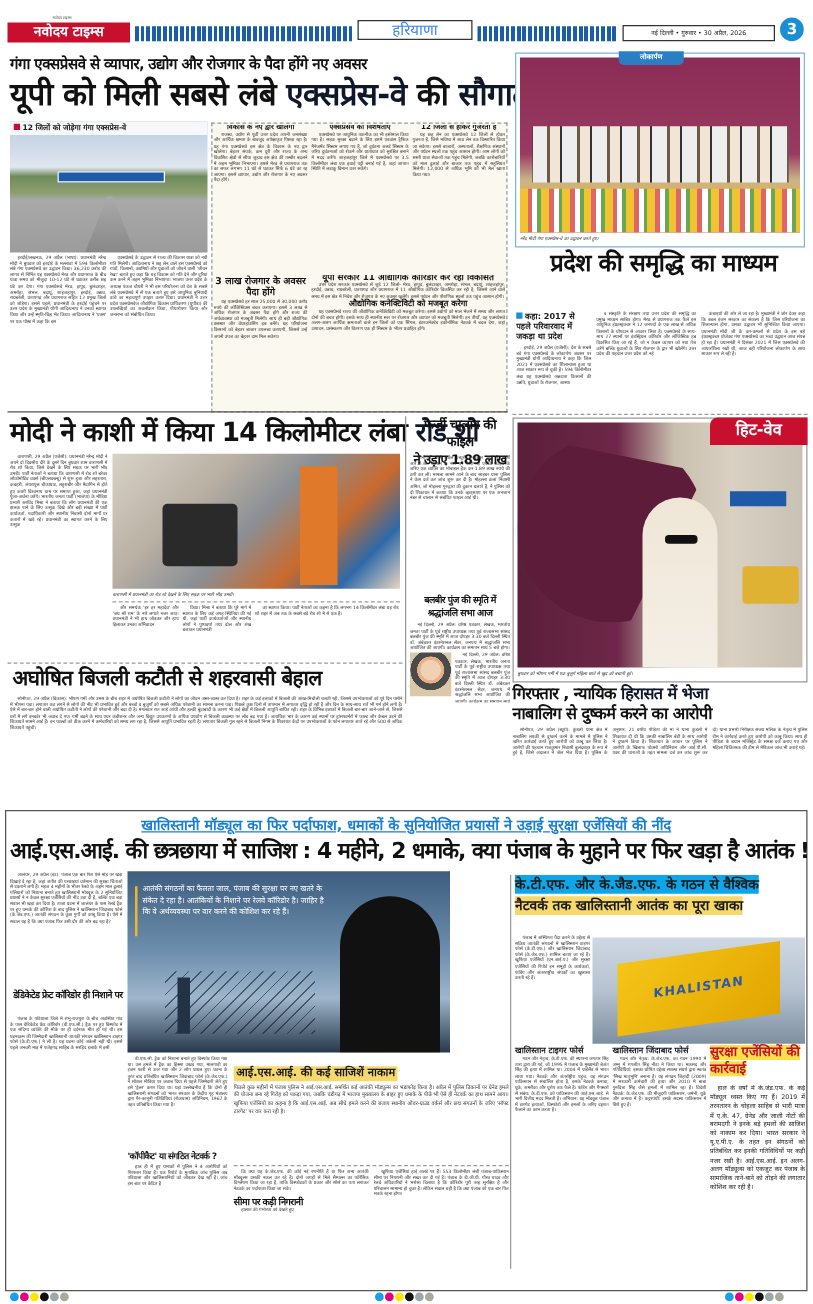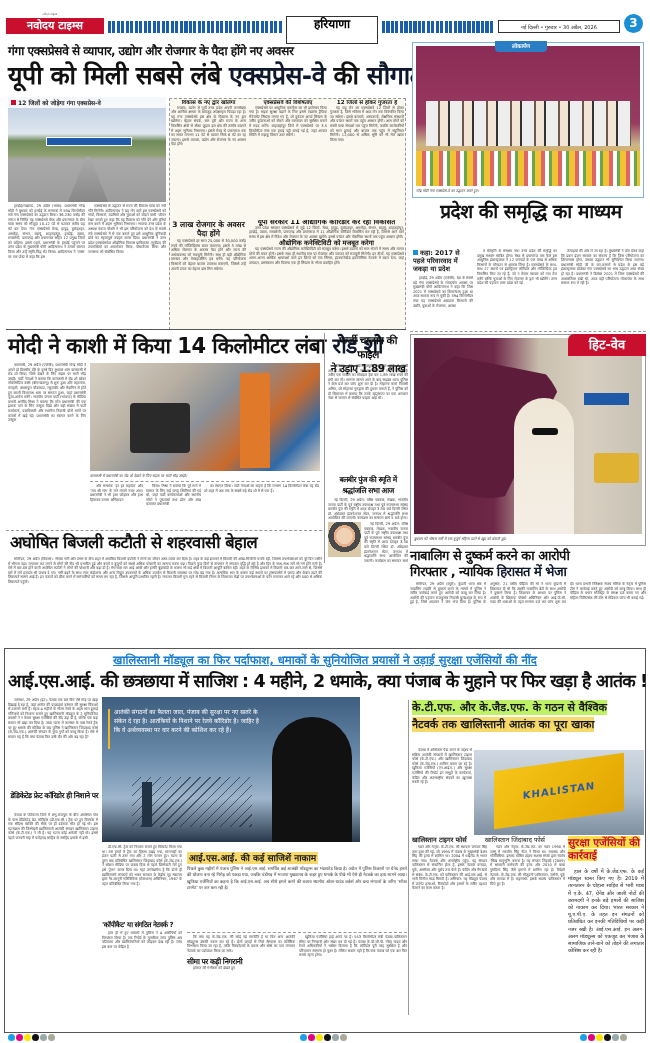--- a/index.html
+++ b/index.html
@@ -4,21 +4,21 @@
 <style>
 *{box-sizing:border-box;margin:0;padding:0}
 body{width:650px;height:1043px;background:#fff;font-family:"DejaVu Sans",sans-serif;color:#1a1a1a;overflow:hidden;position:relative}
 .abs{position:absolute}
 .small{font-size:3.6px;line-height:4.6px;color:#333;text-align:justify;overflow:hidden}
 .small p{text-indent:6px}
 .hdr{top:12px;left:6px;width:640px;height:22px}
 .masthead{position:absolute;left:0;top:6px;width:98px;height:16px;background:#c8102e;color:#fff;font-weight:bold;font-size:11px;line-height:16px;text-align:center;font-family:"DejaVu Sans",sans-serif}
 .masthead-small{position:absolute;left:36px;top:0;font-size:3px;color:#444}
 .stripe{position:absolute;top:9px;height:12px;background:repeating-linear-gradient(90deg,#1a5da8 0 3px,#fff 3px 4.5px)}
-.section{position:absolute;left:280px;top:4px;width:92px;height:28px;border:1px solid #333;background:#fff;color:#000000;font-weight:bold;font-size:12px;line-height:14px;text-align:center}
+.section{position:absolute;left:280px;top:4px;width:92px;height:16px;border:1px solid #333;background:#fff;color:#3b82f6;font-weight:normal;font-size:12px;line-height:14px;text-align:center}
 .dateline{position:absolute;left:492px;top:8px;width:122px;height:13px;border:1px solid #333;font-size:5px;line-height:12px;text-align:center;color:#222}
 .pagenum{position:absolute;left:618px;top:2px;width:19px;height:19px;border-radius:50%;background:#1a8fd6;color:#fff;font-size:12px;line-height:19px;text-align:center;font-weight:bold}
 .h-kicker{font-weight:bold;font-size:12.5px;color:#111;font-family:"DejaVu Sans Condensed","DejaVu Sans",sans-serif;letter-spacing:-0.3px}
 .h-main{font-weight:bold;color:#111;letter-spacing:-0.5px}
 .blue{color:#0f172a}
 .boxed{border:1px dashed #999;background:#fbf8ef}
 .box-title{font-weight:bold;font-size:5.6px;color:#111;text-align:center;margin-bottom:1px}
 .photo{overflow:hidden}
 .caption{font-size:3.6px;color:#333;font-style:italic}
 .tag{background:#c8102e;color:#fff;font-weight:bold;text-align:center;border-radius:6px 0 0 0}
@@ -164,22 +164,22 @@
 <div class="abs tag" style="left:568px;top:334px;width:78px;height:22px;font-size:13px;line-height:22px">हिट-वेव</div>
 <div class="abs caption" style="left:414px;top:536px;width:228px">बुधवार को भीषण गर्मी में एक बुजुर्ग महिला छाते से खुद को बचाती हुई।</div>
 
 <div class="abs" style="left:6px;top:530px;width:316px;height:1px;border-top:1px dashed #999"></div>
 <div class="abs h-main" style="left:10px;top:532px;width:312px;font-size:16.5px;line-height:22px;white-space:nowrap">अघोषित बिजली कटौती से शहरवासी बेहाल</div>
 <div class="abs small" style="left:8px;top:557px;width:314px;height:68px">
     <p>सोनीपत, 29 अप्रैल (विकास): भीषण गर्मी और उमस के बीच शहर में अघोषित बिजली कटौती ने लोगों का जीवन अस्त-व्यस्त कर दिया है। शहर के कई इलाकों में बिजली की आंख-मिचौली चलती रही, जिससे उपभोक्ताओं को पूरे दिन पसीने में भीगना पड़ा। लगातार कट लगने से लोगों की नींद भी प्रभावित हुई और बच्चों व बुजुर्गों को सबसे अधिक परेशानी का सामना करना पड़ा। पिछले कुछ दिनों से तापमान में लगातार वृद्धि हो रही है और दिन के साथ-साथ रातें भी गर्म होने लगी हैं। ऐसे में बार-बार होने वाली अघोषित कटौती ने लोगों की परेशानी और बढ़ा दी है। मंगलवार रात आई आंधी और हल्की बूंदाबांदी के कारण भी कई क्षेत्रों में बिजली आपूर्ति बाधित रही। शहर के विभिन्न इलाकों में बिजली बार-बार आने-जाने से, जिससे घरों में लगे इनवर्टर भी जवाब दे गए। गर्मी बढ़ने के साथ एयर कंडीशनर और अन्य विद्युत उपकरणों के अधिक उपयोग से बिजली व्यवस्था पर लोड बढ़ गया है। अत्यधिक भार के कारण कई स्थानों पर ट्रांसफार्मरों में फाल्ट और केबल उड़ने की शिकायतें सामने आई हैं। इन फाल्टों को ठीक करने में कर्मचारियों को समय लग रहा है, जिससे आपूर्ति प्रभावित रहती है। लगातार बिजली गुल रहने से बिजली निगम के शिकायत केंद्रों पर उपभोक्ताओं के फोन लगातार आते रहे और 500 से अधिक शिकायतें पहुंचीं।</p>
   </div>
 
 <div class="abs h-main" style="left:410px;top:548px;width:236px;font-size:13px;line-height:16px;white-space:nowrap">
+  <div><span>गिरफ्तार , न्यायिक</span> <span class="blue">हिरासत में भेजा</span></div>
   <div>नाबालिग से दुष्कर्म करने का आरोपी</div>
-  <div><span>गिरफ्तार , न्यायिक</span> <span class="blue">हिरासत में भेजा</span></div>
 </div>
 <div class="abs small" style="left:410px;top:582px;width:236px;height:60px;column-count:3;column-gap:4px">
     <p>सोनीपत, 29 अप्रैल (ब्यूरो): कुंडली थाना क्षेत्र में नाबालिग लड़की से दुष्कर्म करने के मामले में पुलिस ने त्वरित कार्रवाई करते हुए आरोपी को काबू कर लिया है। आरोपी की पहचान राजकुमार निवासी बुलंदशहर के रूप में हुई है, जिसे अदालत ने जेल भेज दिया है। पुलिस के अनुसार, 21 वर्षीय पीड़िता की मां ने थाना कुंडली में शिकायत दी थी कि उसकी नाबालिग बेटी के साथ आरोपी ने दुष्कर्म किया है। शिकायत के आधार पर पुलिस ने आरोपी के खिलाफ पोक्सो अधिनियम और आई.पी.सी. एक्ट की धाराओं के तहत मामला दर्ज कर जांच शुरू कर दी। थाना प्रभारी निरीक्षक संजय मलिक के नेतृत्व में पुलिस टीम ने कार्रवाई करते हुए आरोपी को काबू किया। साथ ही पीड़िता के बयान मजिस्ट्रेट के समक्ष दर्ज कराए गए और महिला चिकित्सक की टीम से मेडिकल जांच भी कराई गई।</p>
   </div>
 
 <div class="abs" style="left:4px;top:648px;width:642px;height:385px;border:1px solid #555"></div>
 <div class="abs" style="left:10px;top:652px;width:630px;font-weight:bold;font-size:11.5px;color:#1a7fd0;text-align:center;white-space:nowrap;text-decoration:underline;text-decoration-color:#1a7fd0">खालिस्तानी मॉड्यूल का फिर पर्दाफाश, धमाकों के सुनियोजित प्रयासों ने उड़ाई सुरक्षा एजेंसियों की नींद</div>
 <div class="abs h-main" style="left:8px;top:668px;width:640px;font-size:17.5px;line-height:26px;white-space:nowrap;letter-spacing:-0.8px">आई.एस.आई. की छत्रछाया में साजिश : 4 महीने, 2 धमाके, क्या पंजाब के मुहाने पर फिर खड़ा है आतंक !</div>
 
 <div class="abs small" style="left:8px;top:698px;width:90px;height:90px">
@@ -219,35 +219,35 @@
 <div class="abs h-main" style="left:187px;top:957px;width:108px;font-size:7.5px;line-height:9px">सीमा पर कड़ी निगरानी</div>
 <div class="abs small" style="left:187px;top:966px;width:108px;height:8px">
     <p>हालात की गंभीरता को देखते हुए</p>
   </div>
 <div class="abs small" style="left:299px;top:935px;width:108px;height:40px">
     <p>खुफिया एजेंसियां हाई अलर्ट पर हैं। 553 किलोमीटर लंबी पंजाब-पाकिस्तान सीमा पर निगरानी और सख्त कर दी गई है। पंजाब के डी.जी.पी. गौरव यादव और रेलवे अधिकारियों ने भरोसा दिलाया है कि कॉरिडोर पूरी तरह सुरक्षित है और परिचालन सामान्य हो चुका है। लेकिन सवाल यही है कि क्या पंजाब को एक बार फिर सतर्क रहना होगा।</p>
   </div>
 
 <div class="abs" style="left:408px;top:700px;width:1px;height:315px;background:#999"></div>
 <div class="abs" style="left:412px;top:700px;width:232px;font-weight:bold;font-size:11px;line-height:15px">
-  <div style="background:#bef264;display:inline-block;white-space:nowrap">के.टी.एफ. और के.जैड.एफ. के गठन से वैश्विक</div>
+  <div style="background:#0ea5e9;display:inline-block;white-space:nowrap">के.टी.एफ. और के.जैड.एफ. के गठन से वैश्विक</div>
   <div style="background:#f7d96b;display:inline-block;white-space:nowrap;margin-top:2px">नैटवर्क तक खालिस्तानी आतंक का पूरा खाका</div>
 </div>
 <div class="abs small" style="left:412px;top:748px;width:60px;height:82px">
     <p>पंजाब में अस्थिरता पैदा करने के उद्देश्य से सक्रिय आतंकी संगठनों में खालिस्तान टाइगर फोर्स (के.टी.एफ.) और खालिस्तान जिंदाबाद फोर्स (के.जेड.एफ.) शामिल बताए जा रहे हैं। खुफिया एजेंसियों (एन.आई.ए.) और सुरक्षा एजेंसियों की रिपोर्ट इन समूहों के कार्यकर्ता, फंडिंग और अंतरराष्ट्रीय संपर्कों का खुलासा करती रहे हैं।</p>
   </div>
 <div class="abs photo" style="left:474px;top:750px;width:170px;height:85px;background:linear-gradient(180deg,#cfd8e2 0%,#b5c2d0 50%,#7e8fa0 100%)">
   <div style="position:absolute;left:20px;top:12px;width:130px;height:58px;background:linear-gradient(135deg,#f5c518,#e2a500);transform:skewY(-8deg);color:#2a5aa8;font-weight:bold;font-size:10px;line-height:58px;text-align:center;letter-spacing:1px">KHALISTAN</div>
 </div>
 
 <div class="abs" style="left:412px;top:836px;width:75px;font-weight:bold;font-size:6.5px;line-height:8px">खालिस्तान टाइगर फोर्स</div>
 <div class="abs small" style="left:412px;top:845px;width:75px;height:165px">
     <p>गठन और नेतृत्व: के.टी.एफ. की स्थापना जगतार सिंह तारा द्वारा की गई, जो 1995 में पंजाब के मुख्यमंत्री बेअंत सिंह की हत्या में शामिल था। 2004 में थाईलैंड से भारत लाया गया। नैटवर्क और अंतर्राष्ट्रीय पहुंच: यह संगठन पाकिस्तान से संचालित होता है, इसके नेटवर्क कनाडा, यूके, अमरीका और यूरोप तक फैले हैं। फंडिंग और गैंगस्टरों से संबंध: के.टी.एफ. को पाकिस्तान की आई.एस.आई. से भारी वित्तीय मदद मिलती है। अभियान: यह मॉड्यूल पंजाब में टारगेट हत्याओं, विस्फोटों और हमलों के जरिए दहशत फैलाने का काम करता है।</p>
   </div>
-<div class="abs" style="left:470px;top:836px;width:75px;font-weight:normal;font-size:6.5px;line-height:8px;text-align:right">खालिस्तान जिंदाबाद फोर्स</div>
+<div class="abs" style="left:490px;top:836px;width:75px;font-weight:bold;font-size:6.5px;line-height:8px;text-align:left">खालिस्तान जिंदाबाद फोर्स</div>
 <div class="abs small" style="left:490px;top:845px;width:75px;height:165px">
     <p>गठन और नेतृत्व: के.जेड.एफ. का गठन 1990 में जम्मू में रणजीत सिंह नीटा ने किया था। मकसद और गतिविधियां: इसका घोषित उद्देश्य सशस्त्र संघर्ष द्वारा स्वतंत्र 'सिख मातृभूमि' बनाना है। यह संगठन जिहादी (2009) में सरकारी कर्मचारी की हत्या और 2010 में बाबा गुरुदित्ता सिंह जैसे हमलों में शामिल रहा है। विदेशी नैटवर्क: के.जेड.एफ. की मौजूदगी पाकिस्तान, जर्मनी, यूके और कनाडा में है। कट्टरपंथी: इसके सदस्य पाकिस्तान में छिपे हुए हैं।</p>
   </div>
 
 <div class="abs" style="left:568px;top:836px;width:76px;font-weight:bold;font-size:10.5px;line-height:13px;color:#c8102e">
   <span style="background:#fde047">सुरक्षा एजेंसियों की कार्रवाई</span>
 </div>
 <div class="abs small" style="left:568px;top:868px;width:76px;height:145px;font-size:5px;line-height:7.2px;color:#222">
     <p>हाल के वर्षों में के.जेड.एफ. के कई मॉड्यूल ध्वस्त किए गए हैं। 2019 में तरनतारन के चोहला साहिब से भारी मात्रा में ए.के. 47, ग्रेनेड और जाली नोटों की बरामदगी ने इनके बड़े हमलों की साजिश को नाकाम कर दिया। भारत सरकार ने यू.ए.पी.ए. के तहत इन संगठनों को प्रतिबंधित कर इनकी गतिविधियों पर कड़ी नजर रखी है। आई.एस.आई. इन अलग-अलग मॉड्यूल्स को एकजुट कर पंजाब के सामाजिक ताने-बाने को तोड़ने की लगातार कोशिश कर रही है।</p>
   </div>

